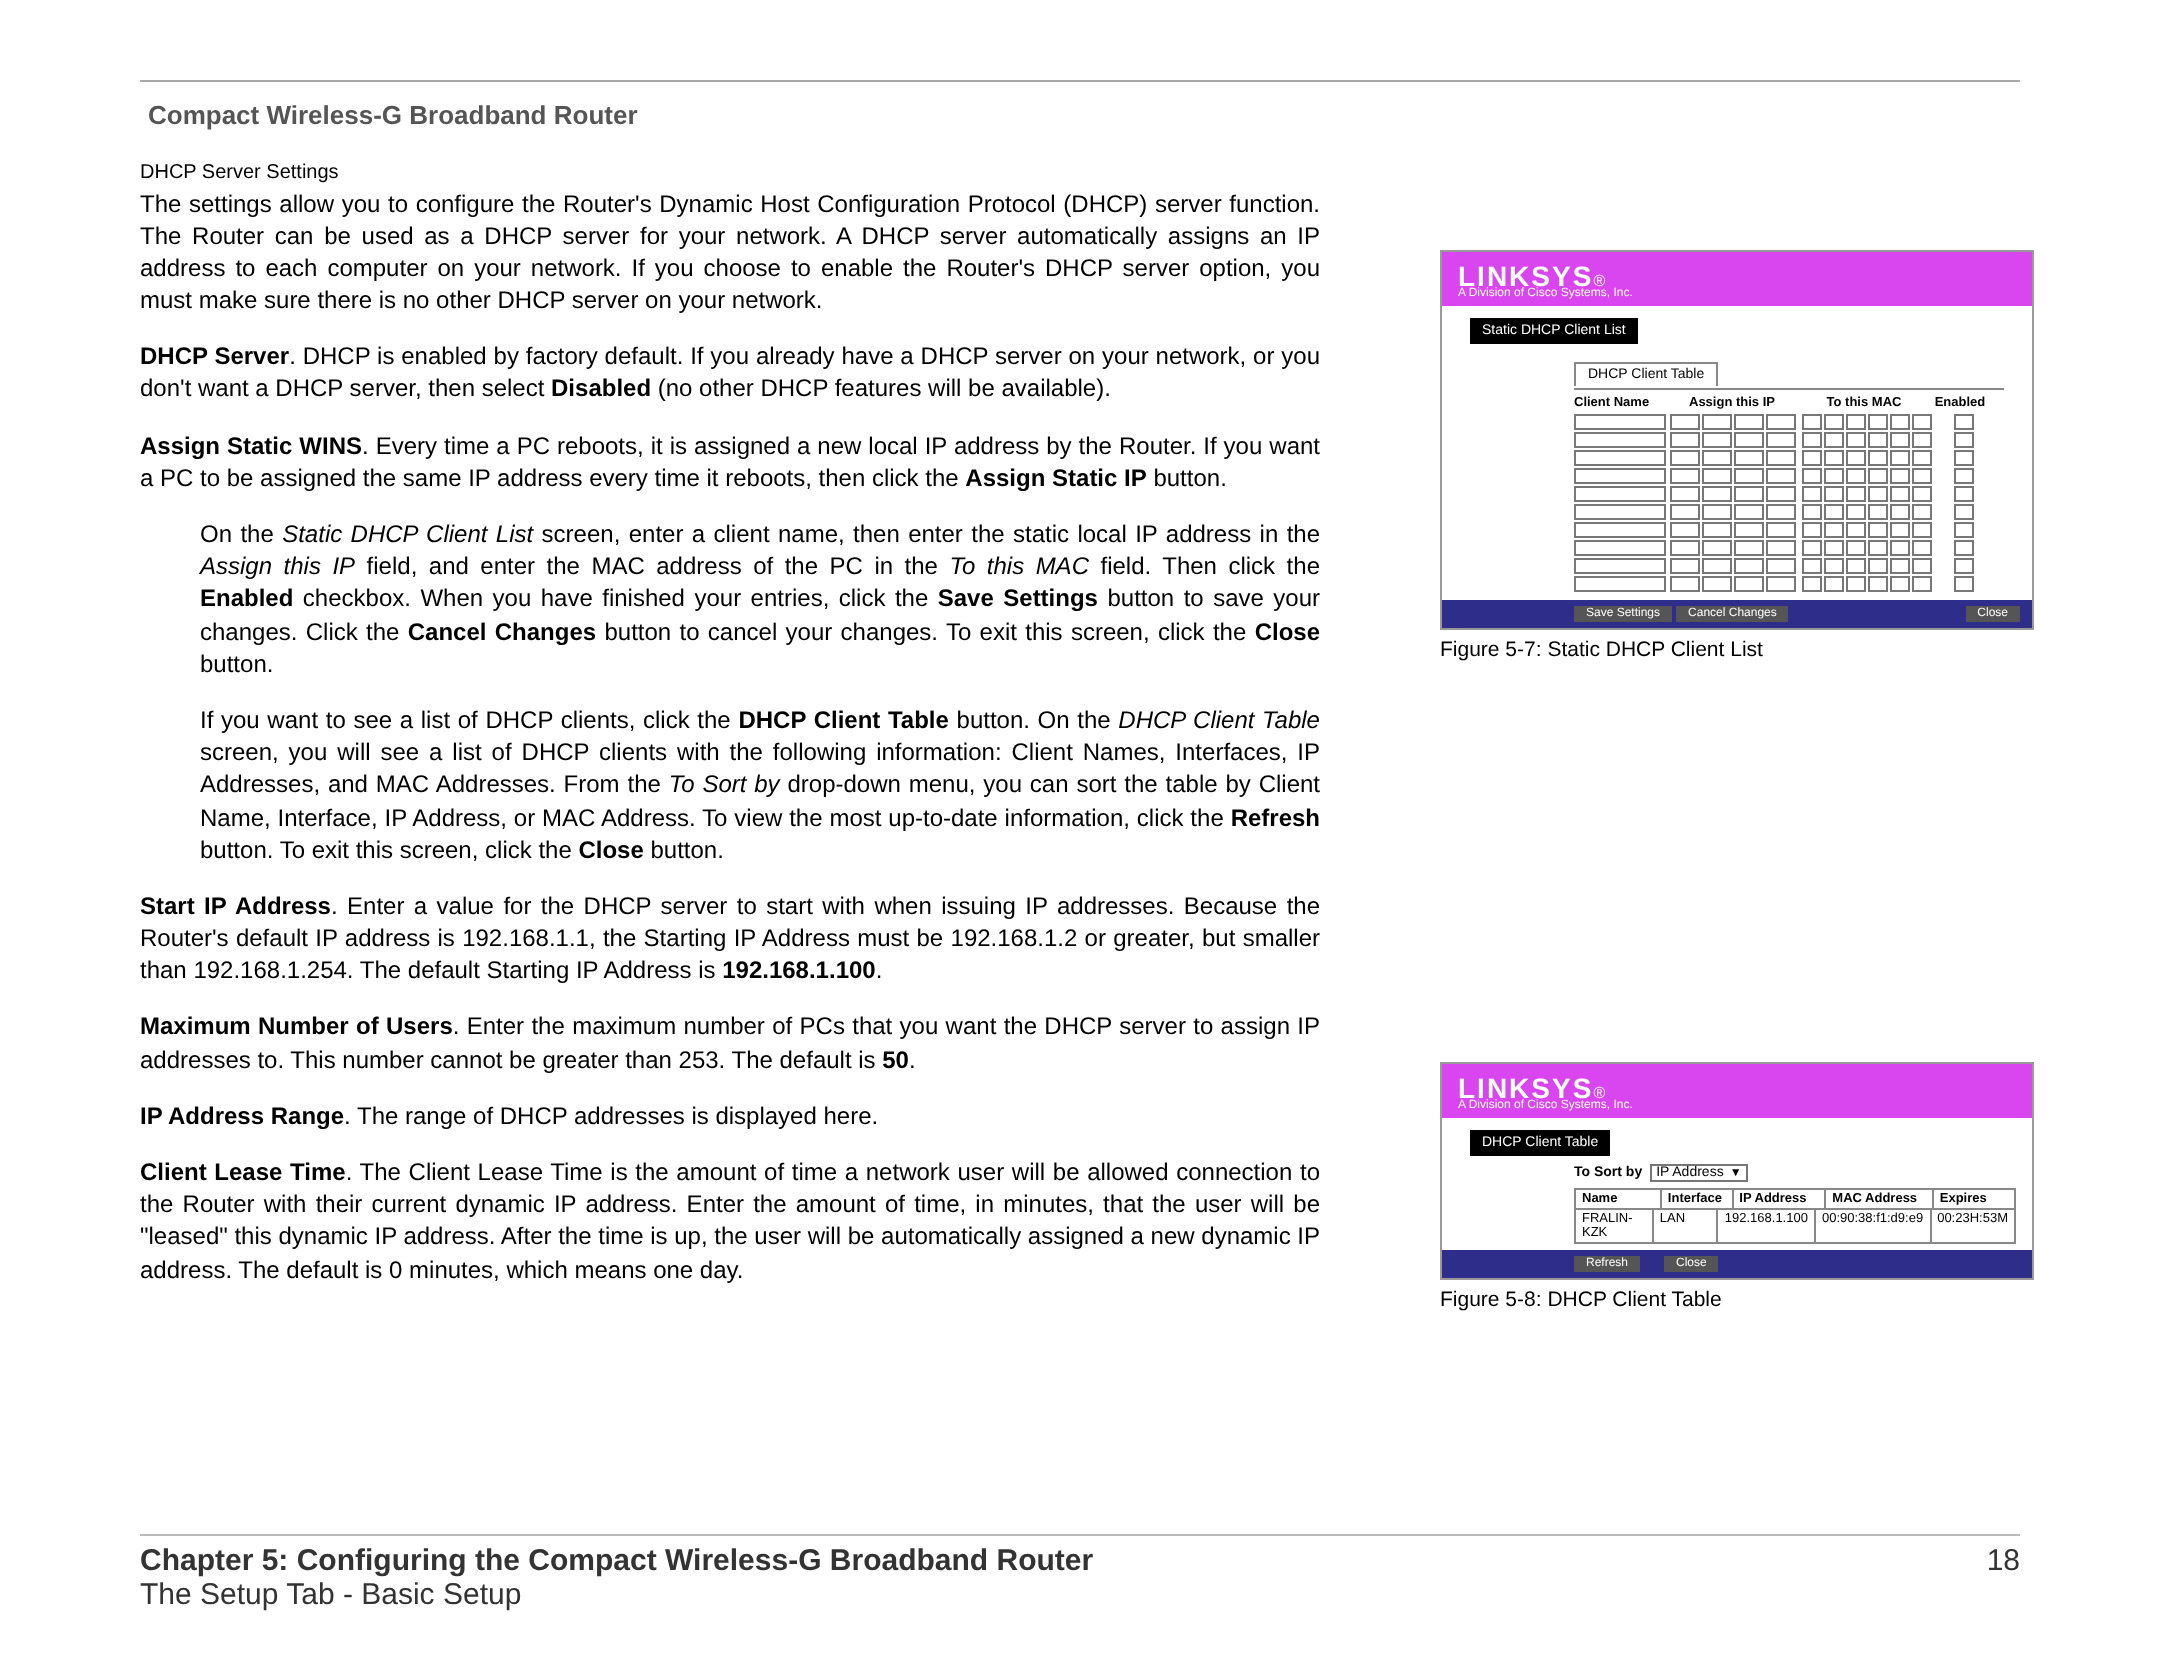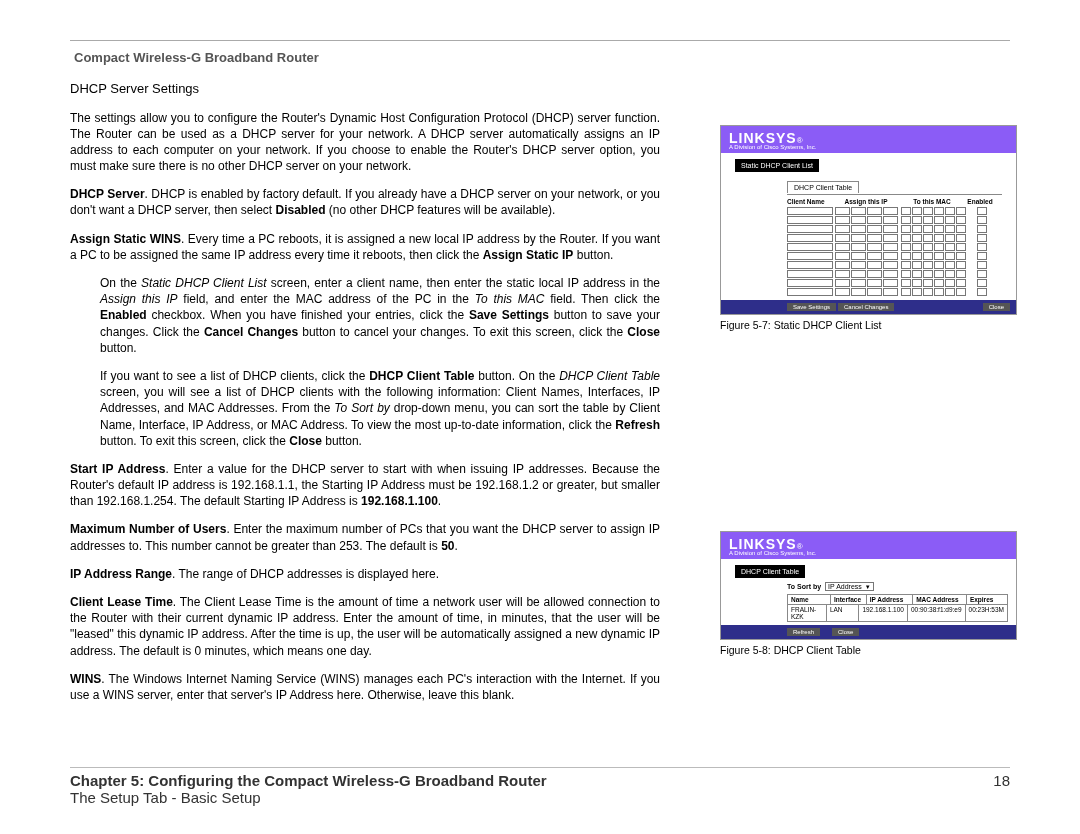--- a/index.html
+++ b/index.html
@@ -19,40 +19,40 @@
   position: absolute;
   top: 50px; left: 74px;
   font-size: 13px; font-weight: bold; color:#555;
 }
 .main {
   position: absolute;
   top: 80px; left: 70px; width: 590px;
   font-size: 12px;
   line-height: 1.35;
 }
-.section-title { font-size: 13px; margin-bottom: 12px; }
+.section-title { font-size: 10px; }
 .para { margin-bottom: 12px; text-align: justify; }
 .indent { padding-left: 30px; }
 b { font-weight: bold; }
 i { font-style: italic; }
 
 .sidebar {
   position: absolute;
   top: 125px; left: 720px; width: 295px;
 }
 .fig-caption {
   font-size: 10.5px; font-weight: normal; margin-top: 4px;
 }
 .fig1-wrap { margin-bottom: 200px; }
 
 
 .fig1 {
   width: 295px; background:#fff; border:1px solid #999;
 }
-.f-navbar { background:#8b5cf6; }
+.f-navbar { background:#d946ef; }
 .f-brand-row { display:flex; align-items:baseline; padding:4px 8px 0 8px; }
 .f-brand { color:#fff; font-weight:bold; font-size:14px; letter-spacing:1px; font-family: "Arial Black", Arial; }
 .f-sub { color:#fff; font-size:6px; margin-top:-2px; padding:0 8px 3px 8px; }
 .f-block { background:#000; color:#fff; font-size:7px; padding:3px 6px; display:inline-block; margin:6px 0 4px 14px; }
 .f-tab { border:1px solid #888; border-bottom:none; font-size:7px; padding:2px 6px; display:inline-block; margin-left:66px; background:#fff; }
 .f-tbl { font-size:6.5px; margin-left:66px; border-top:1px solid #888; padding-top:3px; width:215px; }
 .f-hdr { display:flex; font-weight:bold; margin-bottom:2px; }
 .f-hdr > div:nth-child(1){ width:46px; }
 .f-hdr > div:nth-child(2){ width:66px; text-align:center;}
 .f-hdr > div:nth-child(3){ width:66px; text-align:center;}
@@ -132,23 +132,20 @@
   </div>
 
   <div class="para">
     <b>IP Address Range</b><span>. The range of DHCP addresses is displayed here.</span>
   </div>
 
   <div class="para">
     <b>Client Lease Time</b><span>. The Client Lease Time is the amount of time a network user will be allowed connection to the Router with their current dynamic IP address. Enter the amount of time, in minutes, that the user will be "leased" this dynamic IP address. After the time is up, the user will be automatically assigned a new dynamic IP address. The default is 0 minutes, which means one day.</span>
   </div>
 
-  <div class="para">
-    <b>WINS</b><span>. The Windows Internet Naming Service (WINS) manages each PC's interaction with the Internet. If you use a WINS server, enter that server's IP Address here. Otherwise, leave this blank.</span>
-  </div>
 </div>
 
 <div class="sidebar">
 
   <div class="fig1-wrap">
     <div class="fig1">
       <div class="f-navbar">
         <div class="f-brand-row">
           <span class="f-brand">LINKSYS</span>
             <span style="color:#fff;font-size:8px;">®</span>

